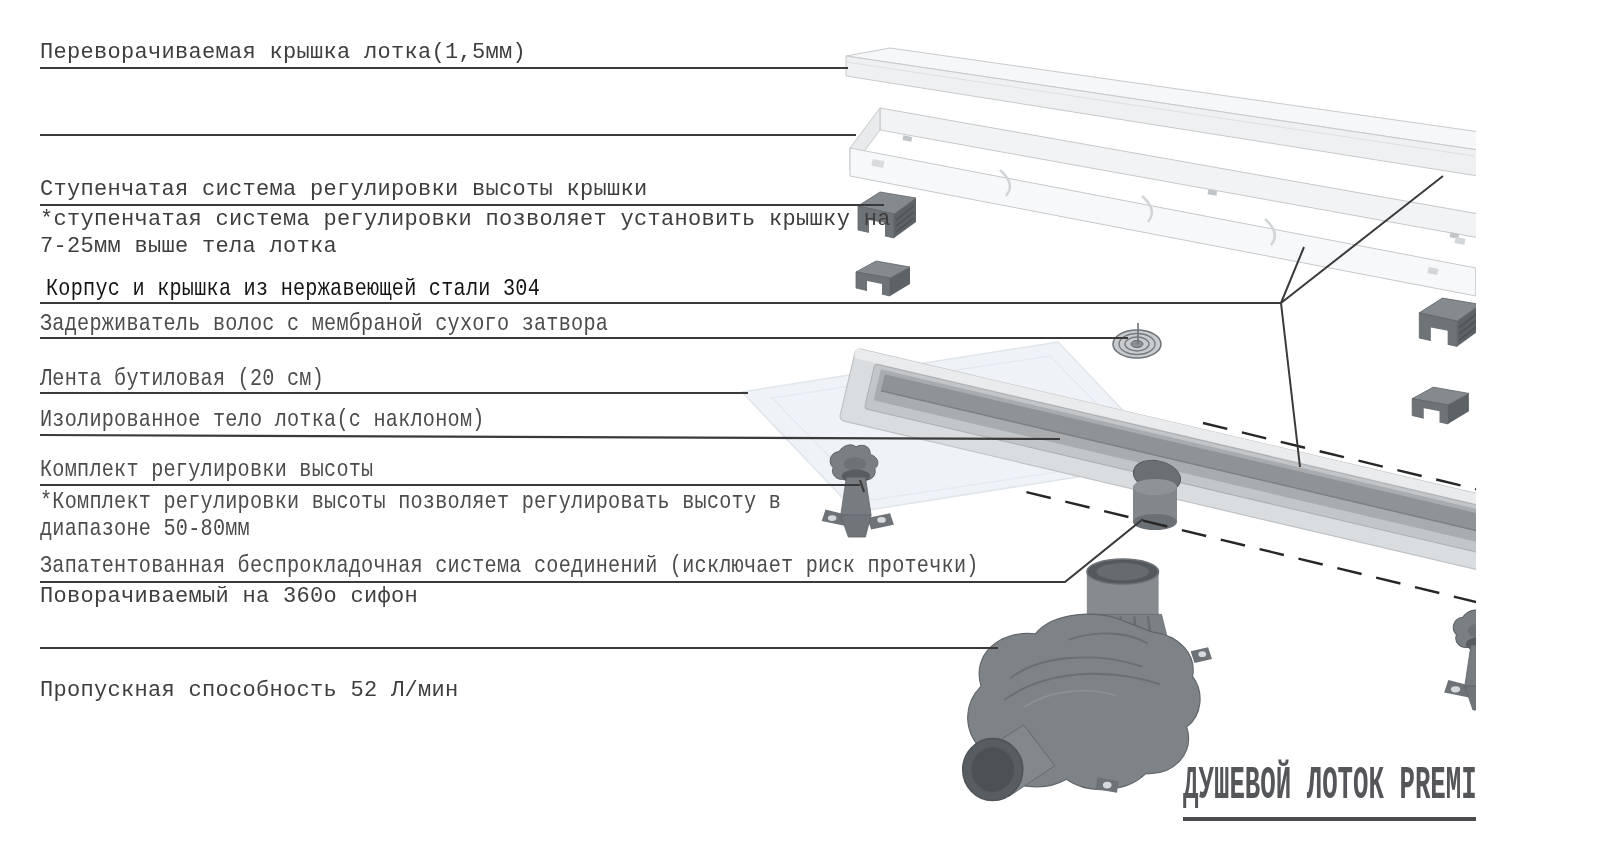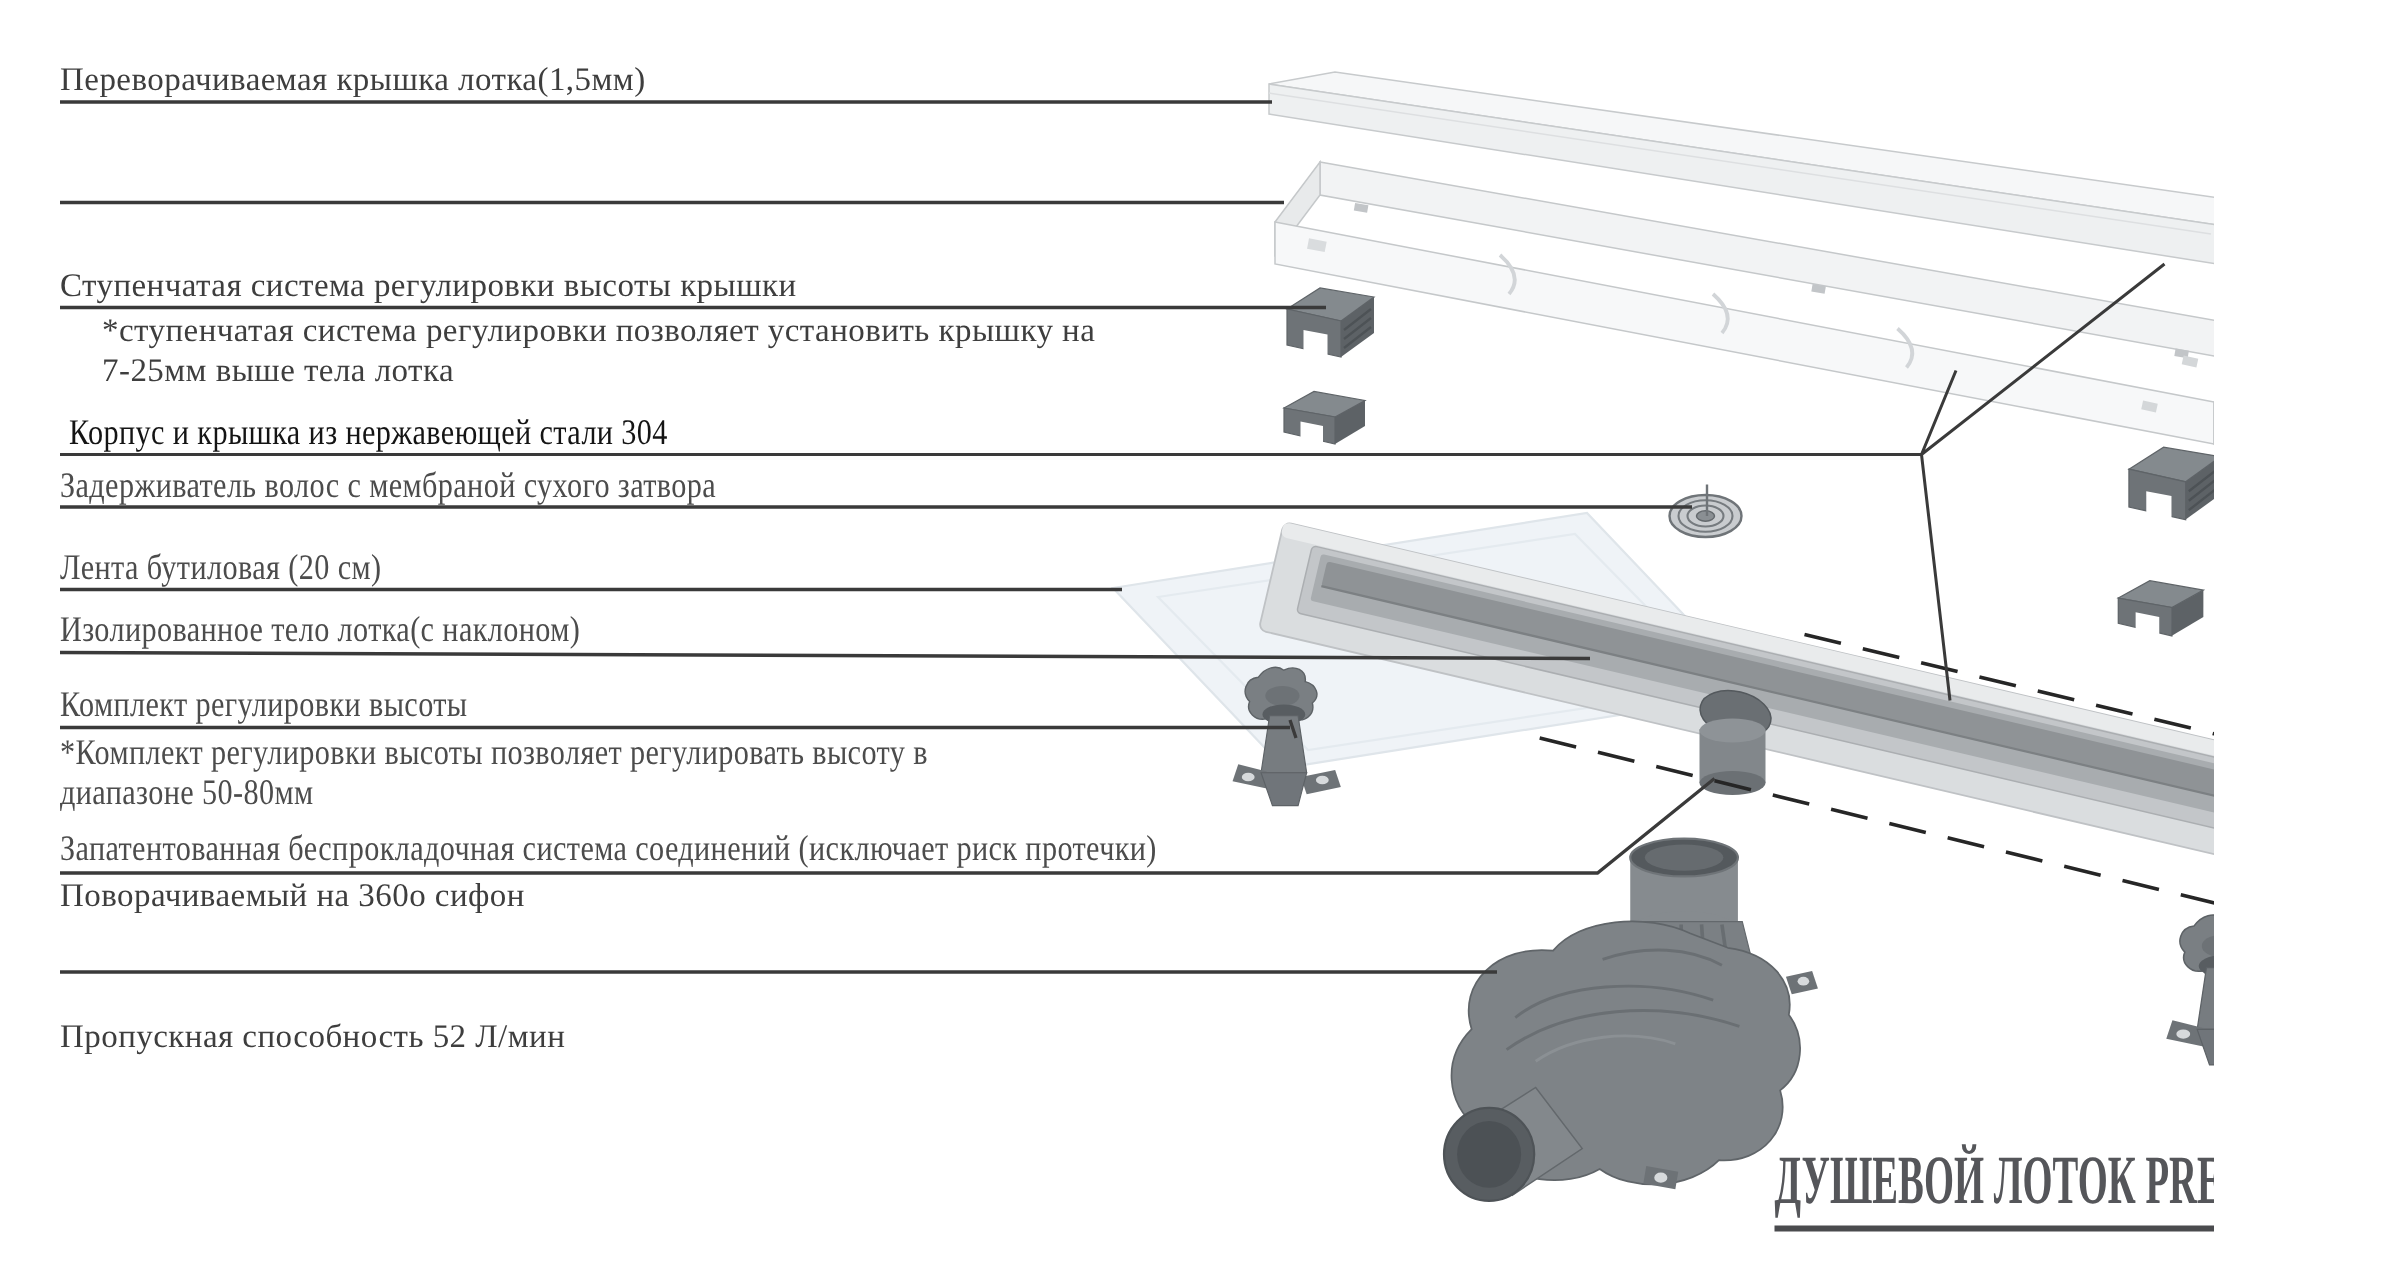--- a/index.html
+++ b/index.html
@@ -1,23 +1,23 @@
 <!DOCTYPE html>
 <html><head>
 <meta charset="utf-8">
 <style>
   html,body{margin:0;padding:0;background:#ffffff;}
   .stage{position:relative;width:1476px;height:843px;background:#ffffff;overflow:hidden;
-         font-family:Liberation Serif, serif;}
+         font-family:Liberation Mono, monospace;}
   .stage svg{position:absolute;left:0;top:0;}
   .lbl{position:absolute;left:40px;white-space:nowrap;color:#3e3e3e;font-size:22px;
        letter-spacing:0.3px;line-height:26px;}
   .cond{font-size:24px;color:#4c4c4c;transform:scaleX(0.84);transform-origin:0 50%;}
   .dark{color:#141414;}
-  .note{color:#3e3e3e;margin-left:28px;}
+  .note{color:#3e3e3e;}
   .title{position:absolute;left:1183px;top:760px;white-space:nowrap;color:#55565a;
          font-size:46px;font-weight:bold;letter-spacing:0px;
          transform:scaleX(0.56);transform-origin:0 50%;}
   .title-rule{position:absolute;left:1183px;top:817px;width:412px;height:4px;background:#4a4b4e;}
 </style>
 </head>
 <body>
 
 <div class="stage">
 

